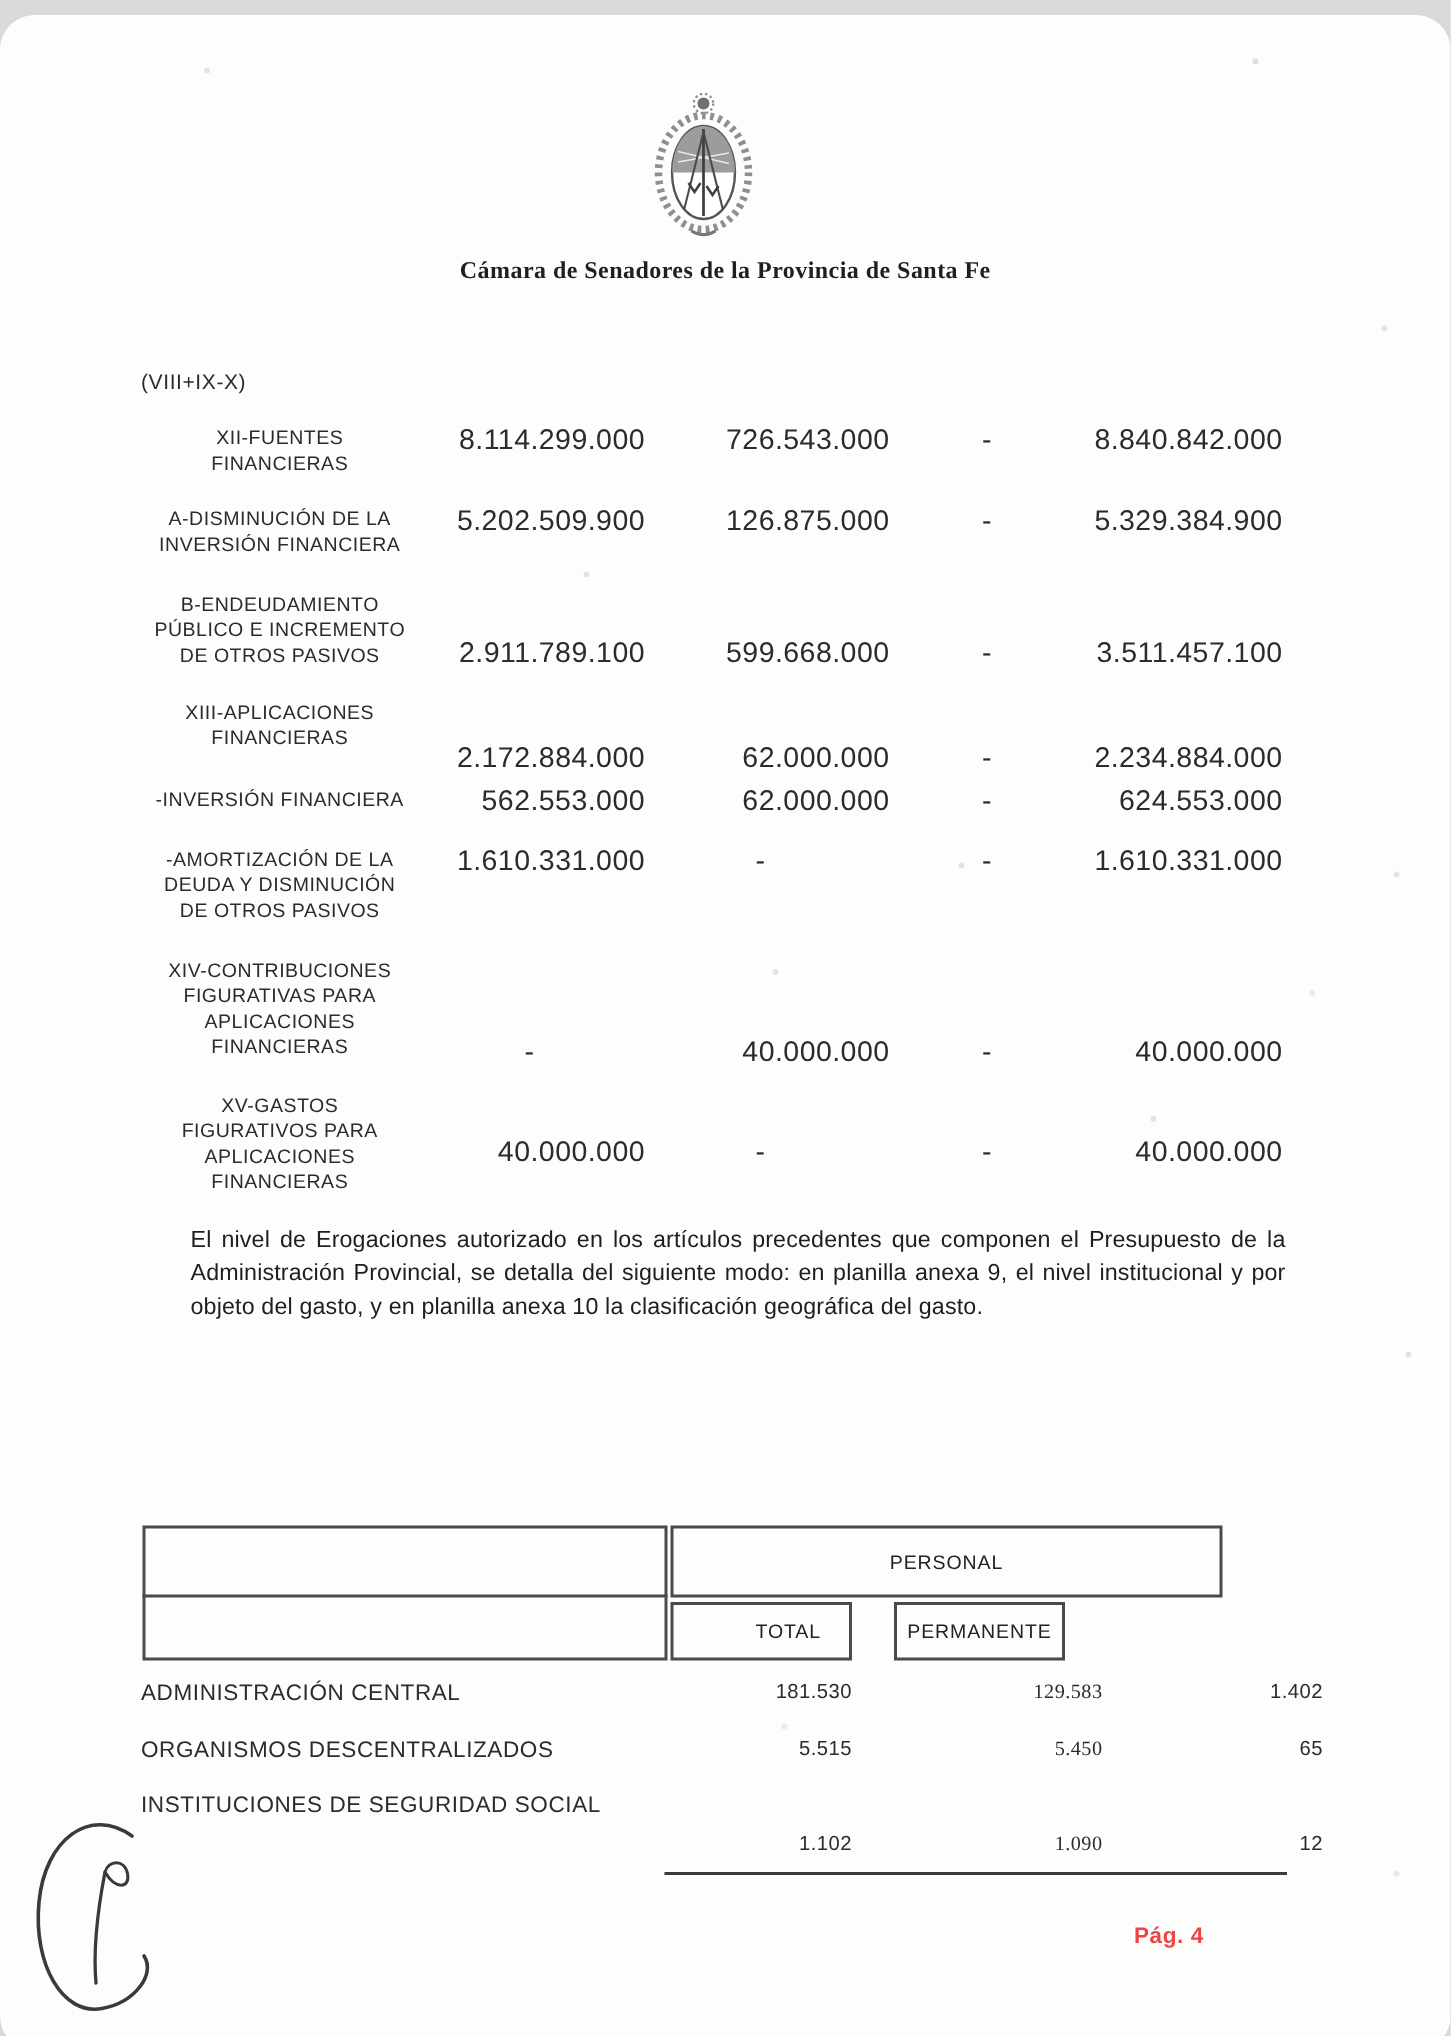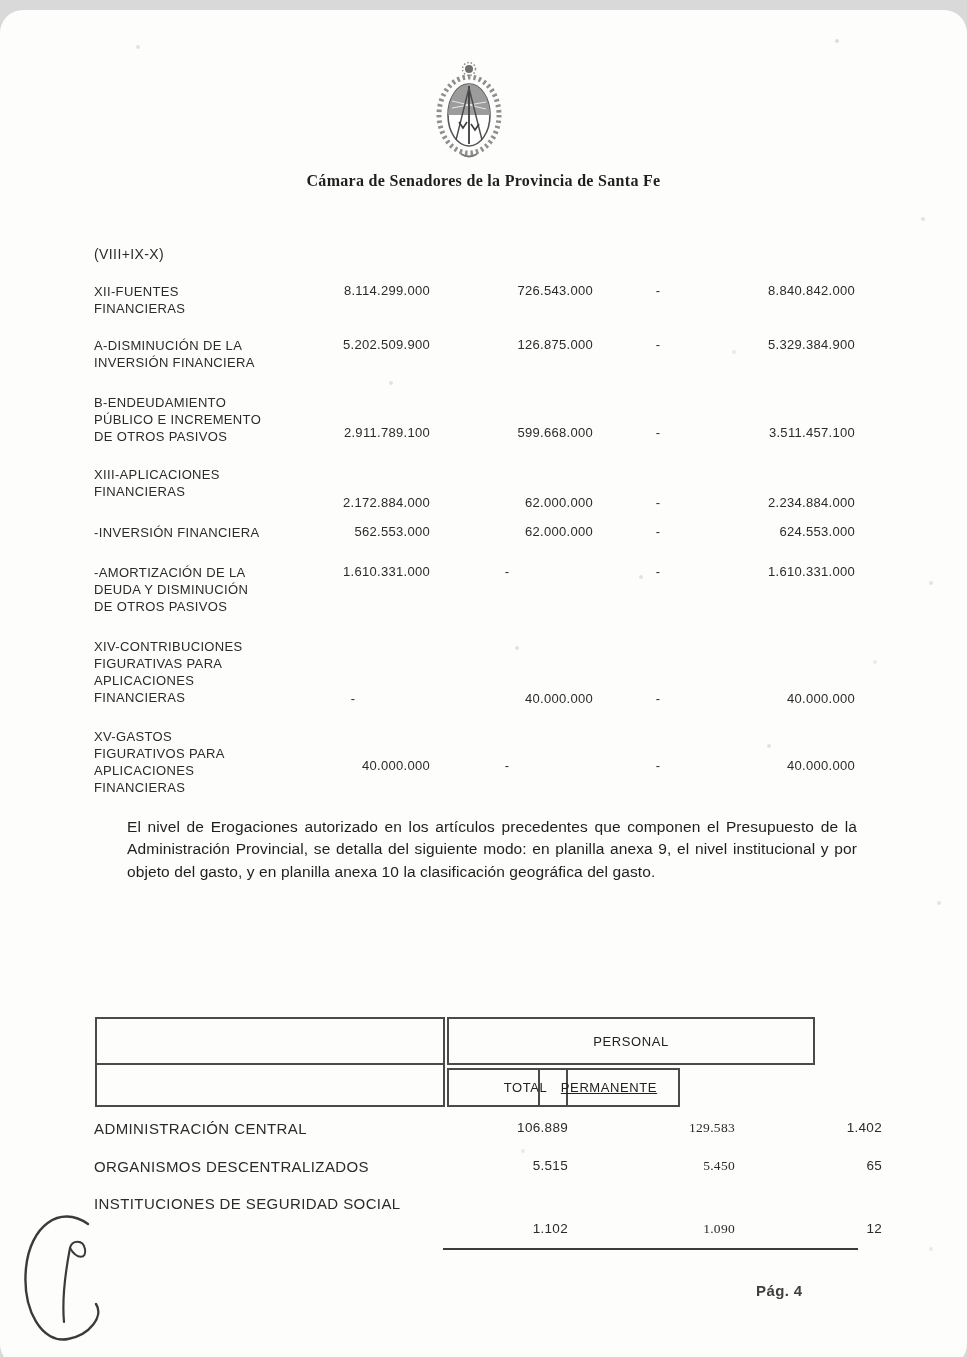--- a/index.html
+++ b/index.html
@@ -13,24 +13,24 @@
   .doc-title {
     position:absolute; left:0; right:0; top:162px; text-align:center;
     font-family:"Liberation Serif", serif; font-weight:bold; font-size:16px;
     letter-spacing:0.3px; color:#1f1f1f;
   }
   .section-label { position:absolute; left:94px; top:236px; font-size:14px; letter-spacing:0.4px; }
 
   
   .fin-row { position:absolute; left:0; width:967px; height:0; }
   .fin-label {
-    position:absolute; left:94px; top:0; width:205px;
-    white-space:pre-line; font-size:13px; line-height:17px; letter-spacing:0.35px;
-  }
-  .fin-val { position:absolute; font-size:13px; letter-spacing:0.3px; text-align:right; width:152px; }
+    position:absolute; left:84px; top:0; width:205px;
+    white-space:pre-line; font-size:13px; line-height:17px; letter-spacing:0.35px;text-align:center;
+  }
+  .fin-val { position:absolute; font-size:19px; letter-spacing:0.3px; text-align:right; width:152px; }
   .c1 { left:278px; } .c2 { left:441px; } .c4 { left:703px; }
   .cd1 { left:333px; width:40px; text-align:center; }
   .cd2 { left:487px; width:40px; text-align:center; }
   .cd3 { left:638px; width:40px; text-align:center; }
 
   
   .para {
     position:absolute; left:127px; width:730px; text-align:justify;
     font-size:15.5px; line-height:22.4px; color:#1e1e1e; letter-spacing:0.1px;
   }
@@ -42,21 +42,21 @@
             font-size:13px; letter-spacing:0.6px; color:#222; }
   .pt-divider { position:absolute; background:#4a4a4a; }
   .pr-label { position:absolute; left:94px; font-size:15px; letter-spacing:0.4px; }
   .pv { position:absolute; text-align:right; font-size:13.5px; letter-spacing:0.3px; }
   .pv-total { left:440px; width:128px; }
   .pv-perm  { left:587px; width:148px;font-family:Liberation Serif, serif; }
   .pv-temp  { left:732px; width:150px; }
   .pt-underline { position:absolute; left:443px; top:1238px; width:415px; height:2px; background:#3c3c3c; }
 
   
-  .page-num { position:absolute; left:756px; top:1272px; font-weight:bold; font-size:15px; letter-spacing:0.4px; color:#404040; }
+  .page-num { position:absolute; left:756px; top:1272px; font-weight:bold; font-size:15px; letter-spacing:0.4px; color:#ef4444; }
   .signature { position:absolute; left:16px; top:1198px; }
 
   
   .specks { position:absolute; left:0; top:0; width:2px; height:2px; border-radius:50%;
     box-shadow: 137px 36px 0 1px rgba(0,0,0,0.10), 836px 30px 0 1px rgba(0,0,0,0.12),
       922px 208px 0 1px rgba(0,0,0,0.10), 390px 372px 0 1px rgba(0,0,0,0.10),
       733px 341px 0 1px rgba(0,0,0,0.08), 640px 566px 0 1px rgba(0,0,0,0.10),
       930px 572px 0 1px rgba(0,0,0,0.10), 516px 637px 0 1px rgba(0,0,0,0.10),
       874px 651px 0 1px rgba(0,0,0,0.08), 768px 735px 0 1px rgba(0,0,0,0.10),
       852px 812px 0 1px rgba(0,0,0,0.08), 938px 892px 0 1px rgba(0,0,0,0.10),
@@ -173,26 +173,26 @@
 
   <div class="pt-box" style="left:95px; top:1007px; width:350px; height:90px;"></div>
   <div class="pt-divider" style="left:95px; top:1053px; width:350px; height:2px;"></div>
 
   <div class="pt-box" style="left:447px; top:1007px; width:368px; height:48px;">
     <span>PERSONAL</span>
   </div>
   <div class="pt-box" style="left:447px; top:1058px; width:121px; height:39px;padding-left:36px;">
     <span>TOTAL</span>
   </div>
-  <div class="pt-box" style="left:538px; top:1058px; width:142px; height:39px;text-decoration:underline;">
+  <div class="pt-box" style="left:596px; top:1058px; width:114px; height:39px;">
     <span>PERMANENTE</span>
   </div>
 
   <div class="pr-label" style="top:1110px">ADMINISTRACIÓN CENTRAL</div>
-  <div class="pv pv-total" style="top:1110px">106.889</div>
+  <div class="pv pv-total" style="top:1110px">181.530</div>
   <div class="pv pv-perm" style="top:1110px">129.583</div>
   <div class="pv pv-temp" style="top:1110px">1.402</div>
 
   <div class="pr-label" style="top:1148px">ORGANISMOS DESCENTRALIZADOS</div>
   <div class="pv pv-total" style="top:1148px">5.515</div>
   <div class="pv pv-perm" style="top:1148px">5.450</div>
   <div class="pv pv-temp" style="top:1148px">65</div>
 
   <div class="pr-label" style="top:1185px">INSTITUCIONES DE SEGURIDAD SOCIAL</div>
   <div class="pv pv-total" style="top:1211px">1.102</div>

